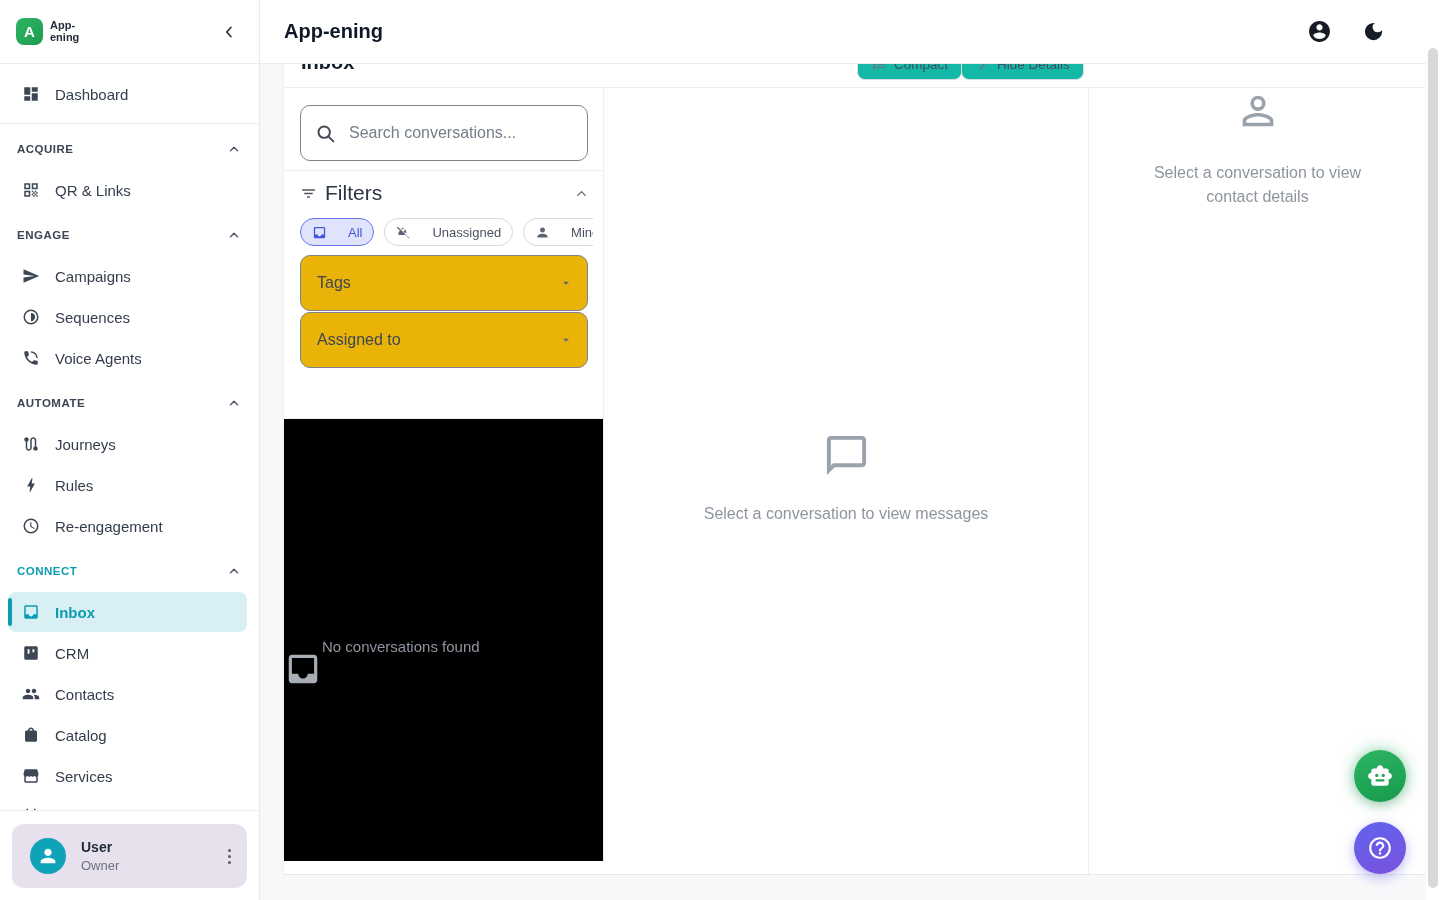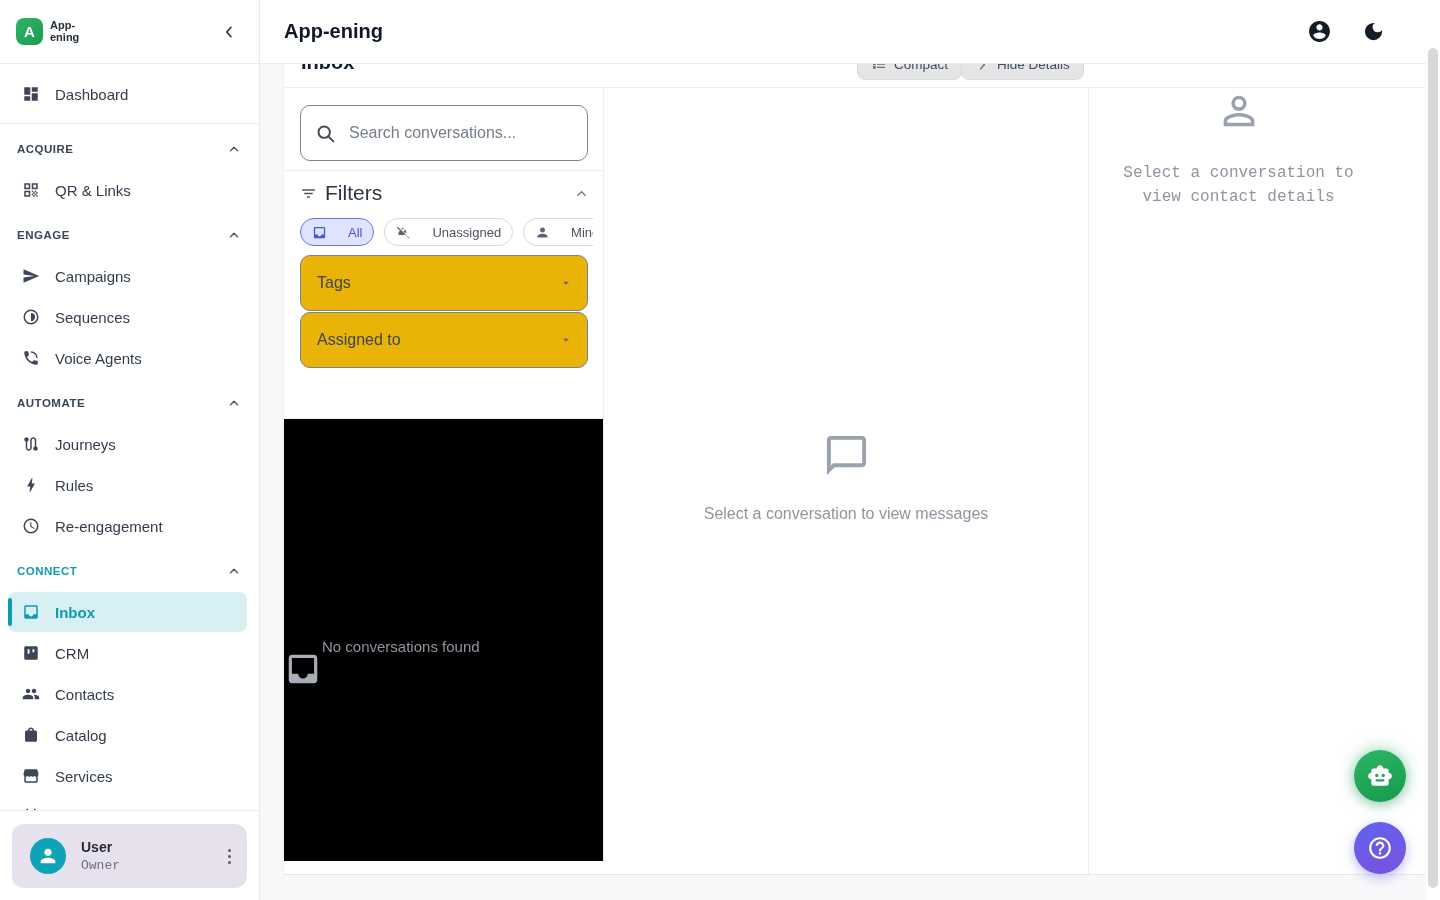--- a/index.html
+++ b/index.html
@@ -26,38 +26,38 @@
   .nav-section { display:flex; align-items:center; margin:12px 0 8px 0; padding:6px 6px 6px 9px; cursor:pointer; }
   .nav-section .sec-label { font-size:11.5px; font-weight:700; letter-spacing:.5px; color:#3a4453; }
   .nav-section.teal .sec-label { color:#0d9cb2; }
   .nav-section .sec-caret { margin-left:auto; color:#4b5563; }
   .user-section { position:absolute; bottom:0; left:0; right:0; height:90px; border-top:1px solid #ebedf0;
                   background:#fff; padding:13px 12px; }
   .user-card { height:64px; background:#e7e1ee; border-radius:12px; display:flex; align-items:center; padding:0 10px 0 18px; }
   .user-avatar { width:36px; height:36px; border-radius:50%; background:#0fa3b8; display:flex; align-items:center; justify-content:center; }
   .user-meta { margin-left:15px; }
   .user-name { font-size:14px; font-weight:700; color:#242b35; }
-  .user-role { font-size:13px; color:#6a7280; margin-top:3px;font-family:Liberation Mono, monospace; }
+  .user-role { font-size:13px; color:#6a7280; margin-top:3px; }
   .kebab { margin-left:auto; color:#555e6b; font-size:17px; letter-spacing:0; line-height:5px; cursor:pointer;
            display:flex; flex-direction:column; gap:3px; align-items:center; padding:6px; }
   .kebab i { width:3px; height:3px; border-radius:50%; background:#555e6b; display:block; }
 
   
   .topbar { position:absolute; left:260px; top:0; width:1180px; height:64px; background:#fff;
             border-bottom:1px solid #ecedef; z-index:30; display:flex; align-items:center; padding:0 24px; }
   .app-title { font-size:20px; font-weight:700; color:#101828; }
   .topbar-icons { margin-left:auto; display:flex; align-items:center; gap:28px; padding-right:30px; }
   .icon-btn { width:26px; height:26px; color:#161c26; cursor:pointer; display:flex; align-items:center; justify-content:center; }
 
   
   .module { position:absolute; left:283px; top:40px; width:1142px; height:835px; background:#fff;
             border-left:1px solid #eceef0; border-bottom:1px solid #e7e9ec; z-index:10; }
   .mod-toolbar { position:absolute; left:0; top:0; width:100%; height:48px; border-bottom:1px solid #eceef0; }
   .panel-title { position:absolute; left:17px; top:11px; font-size:20px; font-weight:700; color:#121e2d; }
-  .tb-btn { position:absolute; top:8px; height:32px; background:#e5e5e5; border:1px solid #d8dce1; border-radius:8px;
+  .tb-btn { position:absolute; top:8px; height:32px; background:#14b8a6; border:1px solid #d8dce1; border-radius:8px;
             display:flex; align-items:center; gap:7px; padding:0 13px; font-size:13.5px; color:#414d63; cursor:pointer; }
   .tb-btn .tb-ic { color:#6b7280; display:flex; }
   .btn-compact { left:573px; }
   .btn-hide { left:677px; }
 
   .col-left { position:absolute; left:0; top:48px; width:320px; bottom:13px; border-right:1px solid #eceef0; }
   .search-wrap { position:absolute; left:16px; top:17px; width:288px; height:56px; border:1px solid #7d838c;
                  border-radius:10px; display:flex; align-items:center; padding:0 14px; background:#fff; }
   .search-wrap .mag { color:#3f4652; margin-right:13px; display:flex; }
   .search-input { border:0; outline:0; flex:1; font-size:16px; color:#333d4b; background:transparent;
@@ -84,22 +84,22 @@
   .conv-list { position:absolute; left:0; right:0; top:331px; bottom:0; background:#000000;
                display:flex; flex-direction:row; align-items:center;text-align:center; }
   .conv-empty-ic { margin-top:57px; color:#a9aeb6; }
   .conv-empty-text { margin-top:12px; font-size:15px; color:#8e959f; }
 
   .col-mid { position:absolute; left:320px; top:48px; width:485px; bottom:0; border-right:1px solid #eceef0;
              display:flex; flex-direction:column; align-items:center; }
   .mid-empty-ic { margin-top:344px; color:#9aa2ad; }
   .mid-empty-text { margin-top:26px; font-size:16px; color:#8e959f; }
 
-  .col-right { position:absolute; left:786px; top:48px; width:337px; bottom:0;
-               display:flex; flex-direction:column; align-items:center;font-family:Liberation Mono, monospace; }
+  .col-right { position:absolute; left:805px; top:48px; width:337px; bottom:0;
+               display:flex; flex-direction:column; align-items:center; }
   .right-empty-ic { margin-top:0px; color:#9aa2ad; }
   .right-empty-text { margin-top:27px; font-size:16px; color:#8e959f; text-align:center; line-height:24px; width:250px; }
 
   
   .fab { position:absolute; width:52px; height:52px; border-radius:50%; z-index:60; display:flex;
          align-items:center; justify-content:center; cursor:pointer; }
   .fab-bot { left:1354px; top:750px; background:linear-gradient(160deg,#2cb463,#189a4d);
              box-shadow:0 0 16px rgba(42,178,98,.55), 0 4px 10px rgba(0,0,0,.12); }
   .fab-help { left:1354px; top:822px; background:linear-gradient(160deg,#5f63ef,#7b52dd);
               box-shadow:0 4px 12px rgba(96,90,230,.4); }

